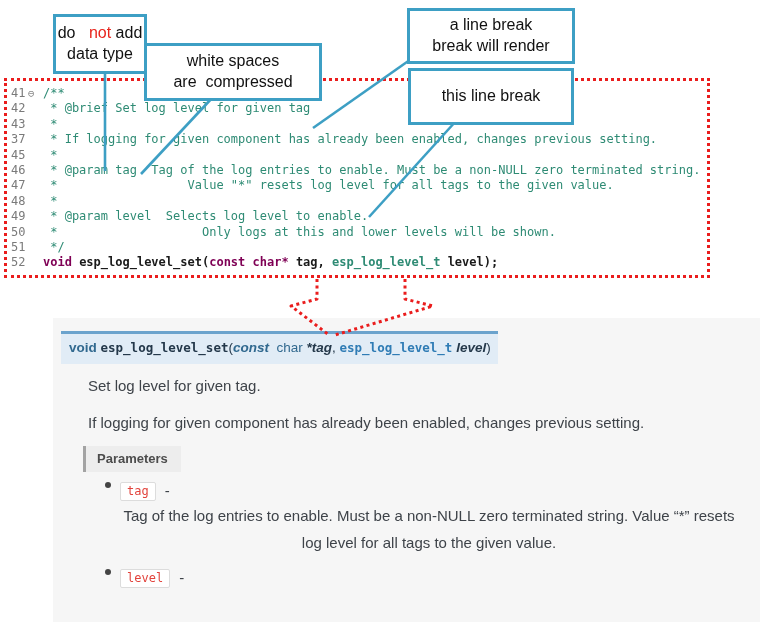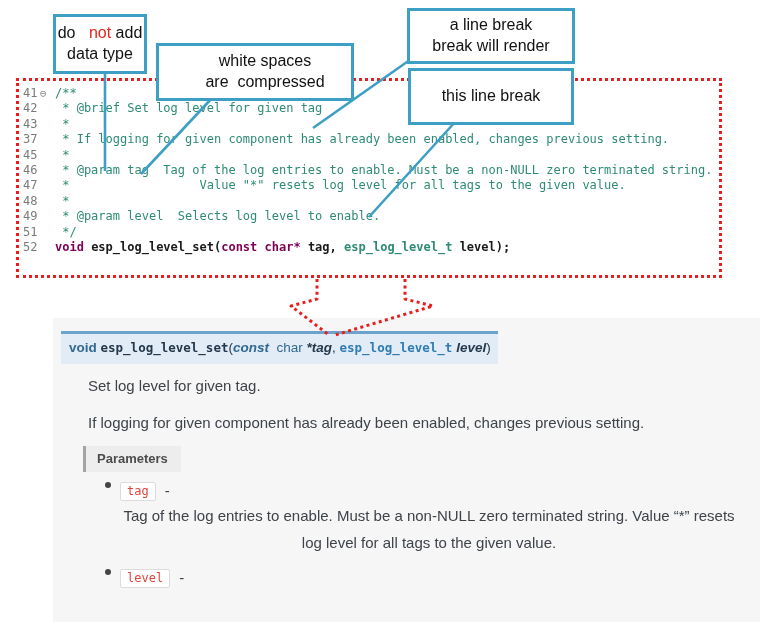--- a/index.html
+++ b/index.html
@@ -1,39 +1,39 @@
 <!DOCTYPE html>
 <html><head>
 <meta charset="utf-8">
 <style>
   html,body{margin:0;padding:0;background:#fff;}
   #canvas{position:relative;width:767px;height:637px;background:#fff;overflow:hidden;
           font-family:"Liberation Sans",sans-serif;}
 
   
-  .code-rect{position:absolute;left:16px;top:78px;width:700px;height:194px;
+  .code-rect{position:absolute;left:4px;top:78px;width:700px;height:194px;
              border:3px dotted #ea1d1d;z-index:1;background:#fff;}
   .code-inner{position:absolute;left:0;top:5px;width:100%;}
   .crow{display:flex;line-height:15.4px;font-family:"DejaVu Sans Mono",monospace;font-size:12px;white-space:pre;}
   .ln{width:17px;margin-left:4px;color:#7a7a7a;flex:none;}
   .fold{width:15px;flex:none;color:#8a8a8a;font-size:11px;}
   .ct{flex:none;white-space:pre;}
   .cmt{color:#2e8b74;}
   .kw{color:#7f0055;font-weight:bold;}
   .fn{color:#1a1a1a;font-weight:bold;}
   .pl{color:#1a1a1a;font-weight:bold;}
   .ty{color:#2e8b74;font-weight:bold;}
 
   
   .callout{position:absolute;background:#fff;border:3px solid #3d9fc4;z-index:10;
            display:flex;flex-direction:column;justify-content:center;align-items:center;
            font-size:16px;color:#111;text-align:center;line-height:1.3;white-space:pre;}
   .red{color:#e8241c;margin-left:9px;}
   #box1{left:53px;top:14px;width:88px;height:54px;}
-  #box2{left:156px;top:43px;width:172px;height:52px;padding-left:20px;}
+  #box2{left:144px;top:43px;width:172px;height:52px;}
   #box3{left:407px;top:8px;width:162px;height:50px;}
   #box4{left:408px;top:68px;width:160px;height:51px;}
 
   
   #overlay{position:absolute;left:0;top:0;width:767px;height:637px;z-index:5;pointer-events:none;}
 
   
   .doc-panel{position:absolute;left:53px;top:318px;width:707px;height:304px;background:#f6f6f6;z-index:1;
              color:#3e4349;}
   .sig-bar{position:absolute;left:8px;top:13px;width:437px;height:30px;background:#e1ecf6;
@@ -110,20 +110,25 @@
         <span class="ln">48</span>
         <span class="fold"></span>
         <span class="ct cmt"> *</span>
       </div>
       <div class="crow">
         <span class="ln">49</span>
         <span class="fold"></span>
         <span class="ct cmt"> * @param level  Selects log level to enable.</span>
       </div>
       <div class="crow">
+        <span class="ln">50</span>
+        <span class="fold"></span>
+        <span class="ct cmt"> *                    Only logs at this and lower levels will be shown.</span>
+      </div>
+      <div class="crow">
         <span class="ln">51</span>
         <span class="fold"></span>
         <span class="ct cmt"> */</span>
       </div>
       <div class="crow">
         <span class="ln">52</span>
         <span class="fold"></span>
         <span class="ct"><span class="kw">void </span><span class="fn">esp_log_level_set</span><span class="pl">(</span><span class="kw">const</span><span class="pl"> </span><span class="kw">char*</span><span class="pl"> tag, </span><span class="ty">esp_log_level_t</span><span class="pl"> level</span><span class="pl">);</span></span>
       </div>
 

